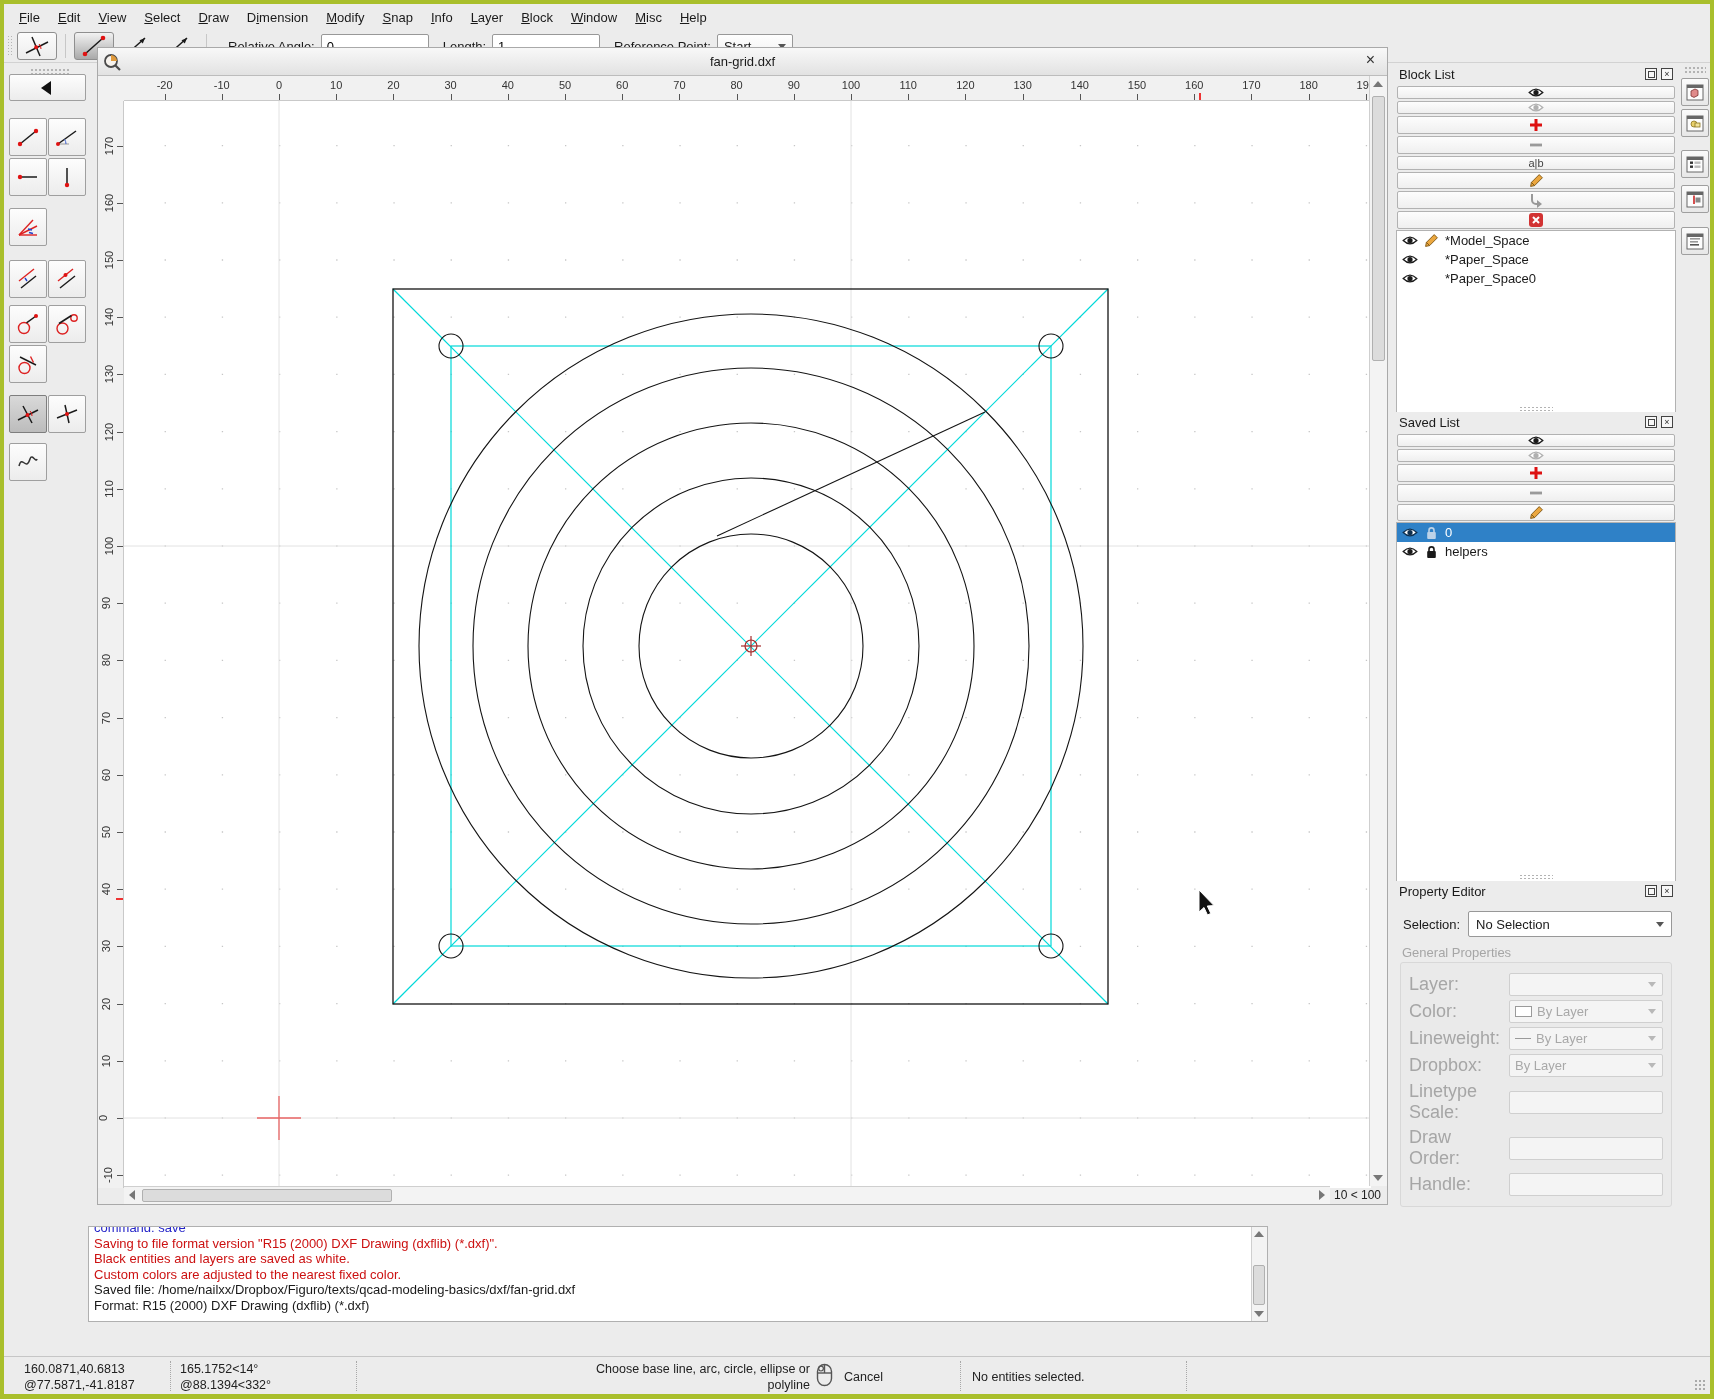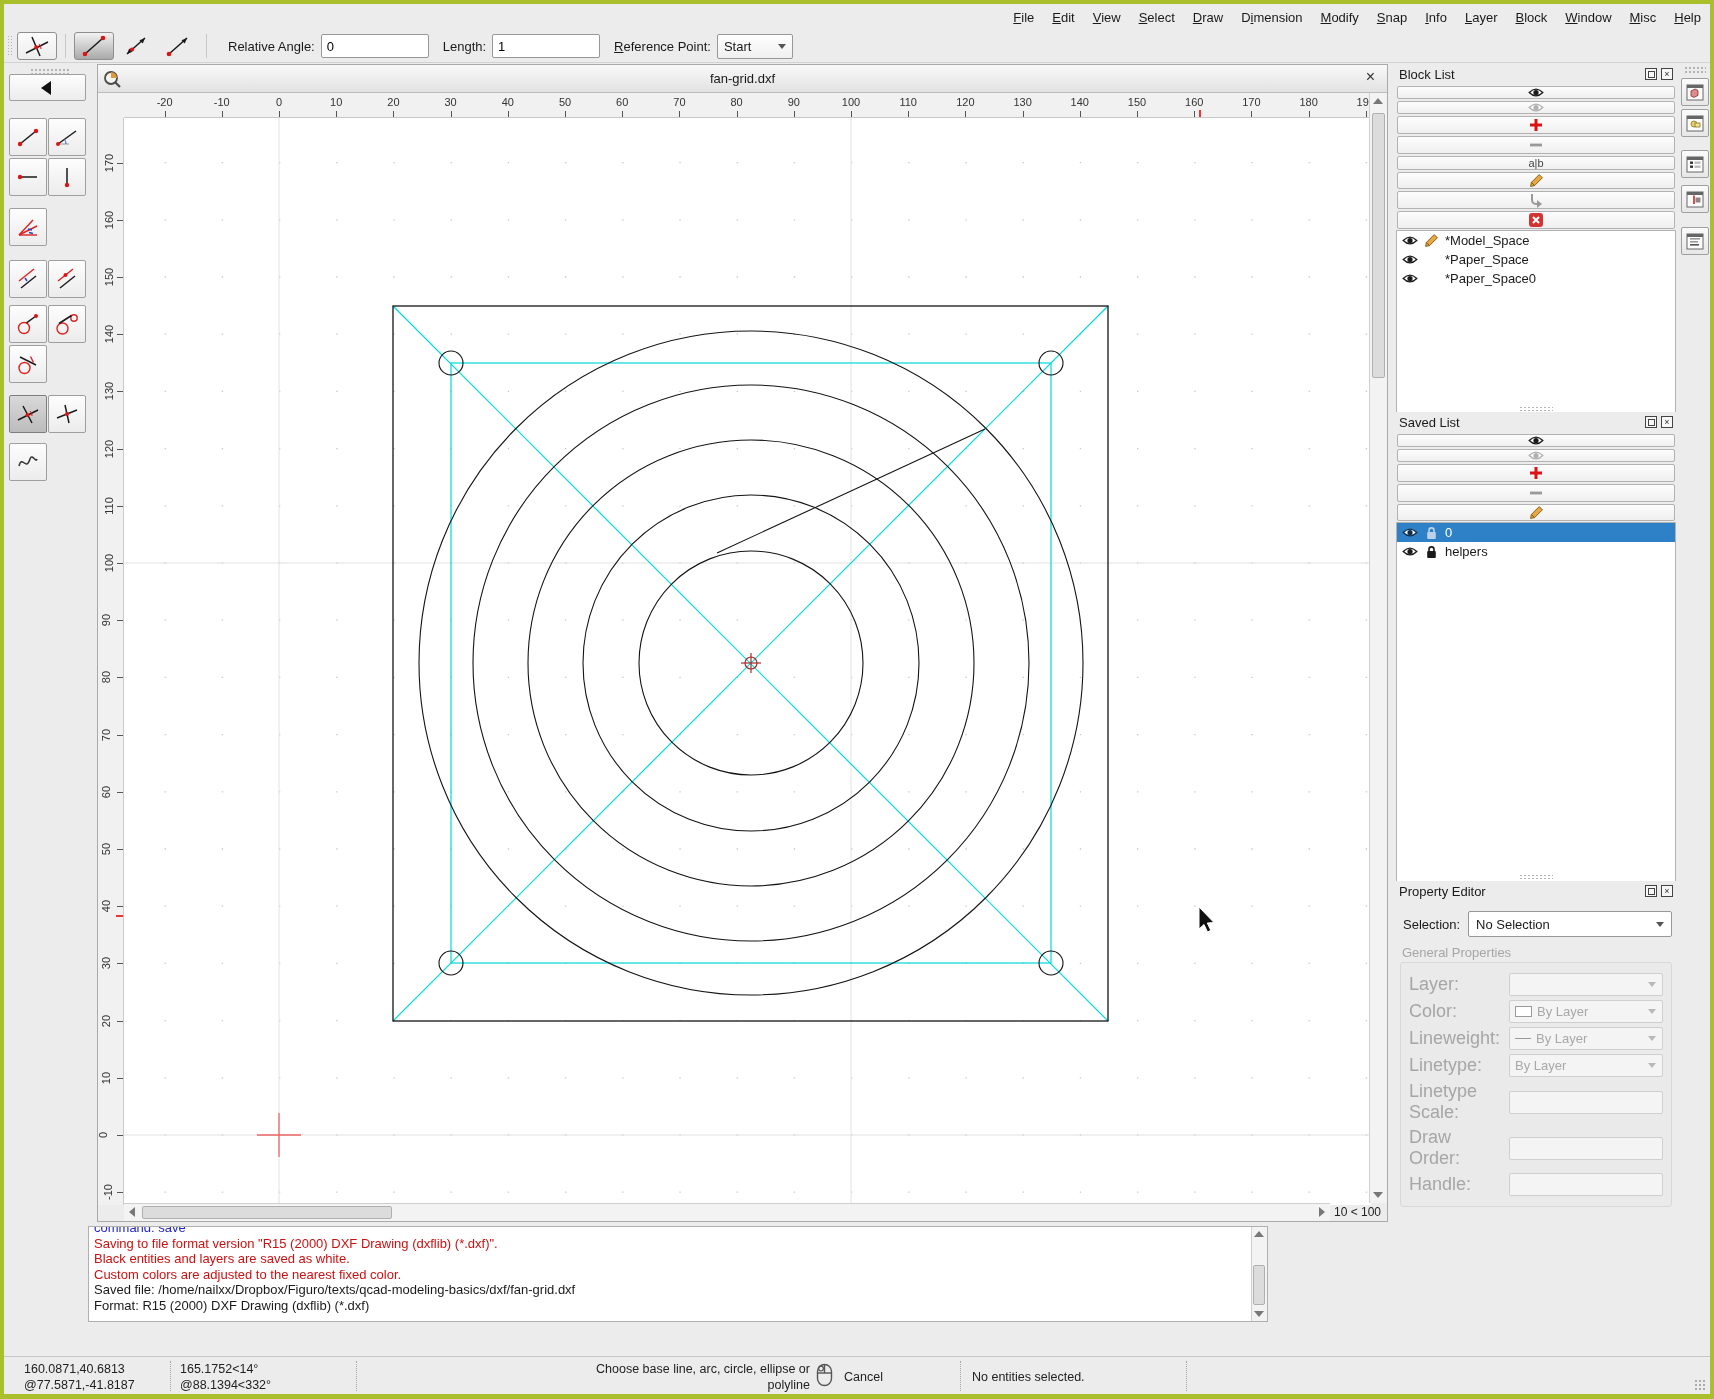--- a/index.html
+++ b/index.html
@@ -1,21 +1,21 @@
 <!DOCTYPE html>
 <html><head>
 <meta charset="utf-8">
 <style>
   html,body{margin:0;padding:0;background:#555;}
   *{box-sizing:border-box;}
   .window{position:relative;width:1714px;height:1399px;background:#a9bf2c;font-family:"Liberation Sans",sans-serif;color:#1a1a1a;-webkit-user-select:none;}
   .app{position:absolute;left:4px;top:4px;right:4px;bottom:5px;background:#ececec;overflow:hidden;}
 
   
-  .menubar{position:absolute;left:0;top:0;right:0;height:26px;display:flex;align-items:center;padding-left:6px;background:#ececec;font-size:13px;justify-content:flex-end;}
+  .menubar{position:absolute;left:0;top:0;right:0;height:26px;display:flex;align-items:center;padding-left:6px;background:#ececec;font-size:13px;}
   .menuitem{padding:4px 9px;cursor:default;}
   .menuitem u{text-decoration:underline;}
 
   
   .toolbar{position:absolute;left:0;top:26px;right:0;height:33px;display:flex;align-items:center;border-bottom:1px solid #d2d2d2;background:#ececec;font-size:13px;}
   .grip-v{width:5px;height:22px;margin:0 4px 0 3px;background-image:radial-gradient(#b5b5b5 35%,transparent 40%);background-size:3px 3px;}
   .tool-btn{width:40px;height:28px;display:flex;align-items:center;justify-content:center;border:1px solid transparent;border-radius:3px;background:transparent;margin:0 1px;}
   .tool-btn.boxed{border:1px solid #8f8f8f;background:linear-gradient(#fcfcfc,#ededed);}
   .tool-btn.selected{border:1px solid #8f8f8f;background:linear-gradient(#f2f2f2,#a9a9a9);}
   .tb-sep{width:1px;height:24px;background:#c7c7c7;margin:0 7px;}
@@ -25,21 +25,21 @@
   .combo .arrow{width:0;height:0;border-left:4px solid transparent;border-right:4px solid transparent;border-top:5px solid #555;margin-left:12px;}
 
   
   .palette{position:absolute;left:0;top:60px;width:92px;height:1158px;background:#ececec;}
   .pal-grip{position:absolute;left:26px;top:4px;width:40px;height:6px;background-image:radial-gradient(#b5b5b5 35%,transparent 40%);background-size:4px 4px;}
   .pal-btn{position:absolute;width:38px;height:38px;border:1px solid #9f9f9f;border-radius:2px;background:linear-gradient(#fdfdfd,#ececec);display:flex;align-items:center;justify-content:center;}
   .pal-btn.wide{width:77px;height:27px;}
   .pal-btn.selected{background:linear-gradient(#d9d9d9,#bcbcbc);border-color:#7e7e7e;}
 
   
-  .mdi{position:absolute;left:93px;top:60px;width:1291px;height:1158px;border:1px solid #a9a9a9;background:#ececec;}
+  .mdi{position:absolute;left:93px;top:43px;width:1291px;height:1158px;border:1px solid #a9a9a9;background:#ececec;}
   .mdi-title{position:absolute;left:0;top:0;right:0;height:28px;background:linear-gradient(#f8f8f8,#e2e2e2);border-bottom:1px solid #bcbcbc;display:flex;align-items:center;font-size:13px;}
   .mdi-title .title{position:absolute;left:0;right:0;text-align:center;}
   .mdi-close{position:absolute;right:12px;top:3px;font-size:16px;color:#333;cursor:default;}
   .hruler{position:absolute;left:26px;top:28px;width:1247px;height:25px;background:#f1f1f1;border-bottom:1px solid #c9c9c9;overflow:hidden;}
   .vruler{position:absolute;left:0;top:53px;width:26px;height:1087px;background:#f1f1f1;border-right:1px solid #c9c9c9;overflow:hidden;}
   .rcorner{position:absolute;left:0;top:28px;width:26px;height:25px;background:#f1f1f1;}
   .hlab{position:absolute;top:3px;transform:translateX(-50%);font-size:11px;color:#333;}
   .htick{position:absolute;bottom:0;width:1px;height:6px;background:#555;}
   .vlab{position:absolute;left:2px;transform:translateY(-50%) rotate(-90deg);font-size:11px;color:#333;}
   .vtick{position:absolute;right:0;width:6px;height:1px;background:#555;}
@@ -624,21 +624,21 @@
           </div>
           <div class="prow">
             <span class="plab">Lineweight:</span>
             <div class="pcombo">
               <span class="dashg"></span>
               <span>By Layer</span>
               <span class="arrow"></span>
             </div>
           </div>
           <div class="prow">
-            <span class="plab">Linetype:</span>
+            <span class="plab">Dropbox:</span>
             <div class="pcombo">
               <span>By Layer</span>
               <span class="arrow"></span>
             </div>
           </div>
           <div class="prow">
             <span class="plab">Linetype Scale:</span>
             <div class="pinput"></div>
           </div>
           <div class="prow">

